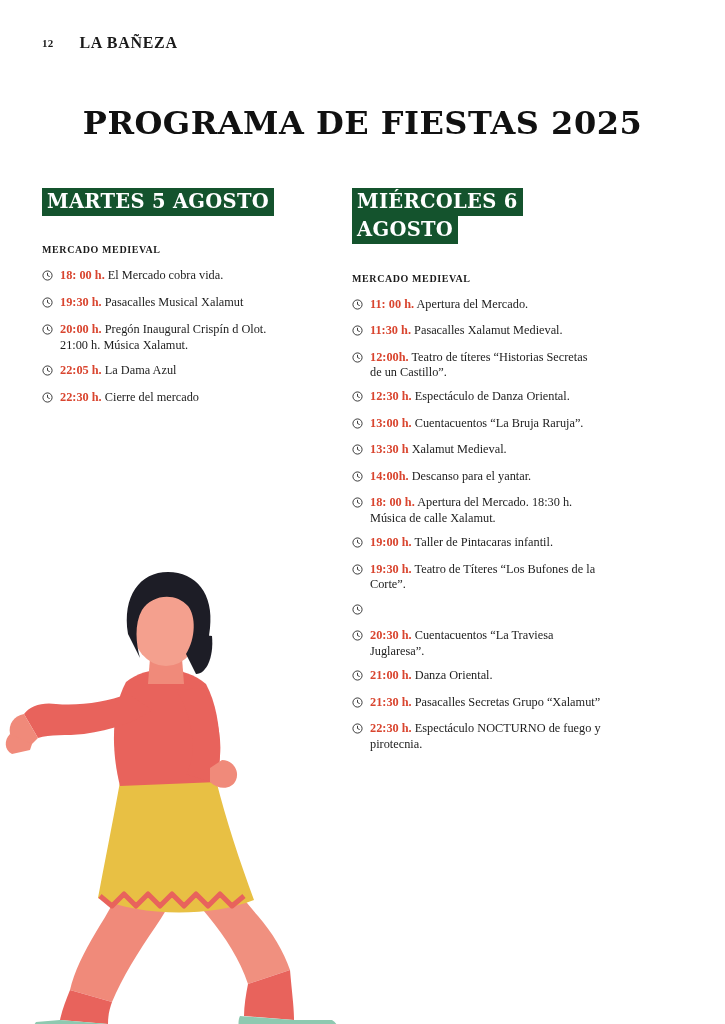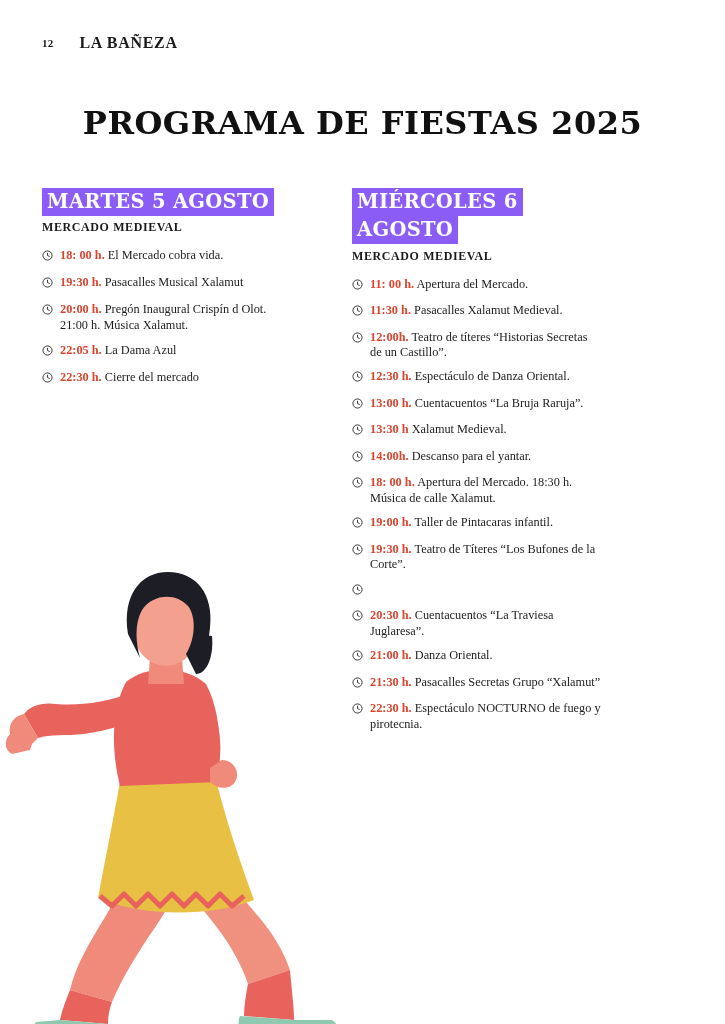--- a/index.html
+++ b/index.html
@@ -69,31 +69,31 @@
     position: relative;
     z-index: 3;
   }
   .col-title {
     display: inline;
     font-family: "DejaVu Serif", serif;
     font-weight: bold;
     font-size: 19.5px;
     letter-spacing: 0.3px;
     color: #ffffff;
-    background: #8b5cf6;
+    background: #14532d;
     padding: 2px 5px 3px 5px;
     line-height: 1.45;
     box-decoration-break: clone;
     -webkit-box-decoration-break: clone;
   }
   .col-sub {
-    margin-top: 4px;
+    margin-top: 28px;
     font-family: "Liberation Serif", serif;
     font-weight: bold;
-    font-size: 12px;
+    font-size: 10px;
     letter-spacing: 0.6px;
     color: #1a1a1a;
   }
 
   .events {
     margin-top: 13px;
     list-style: none;
     padding: 0;
   }
   .event {

